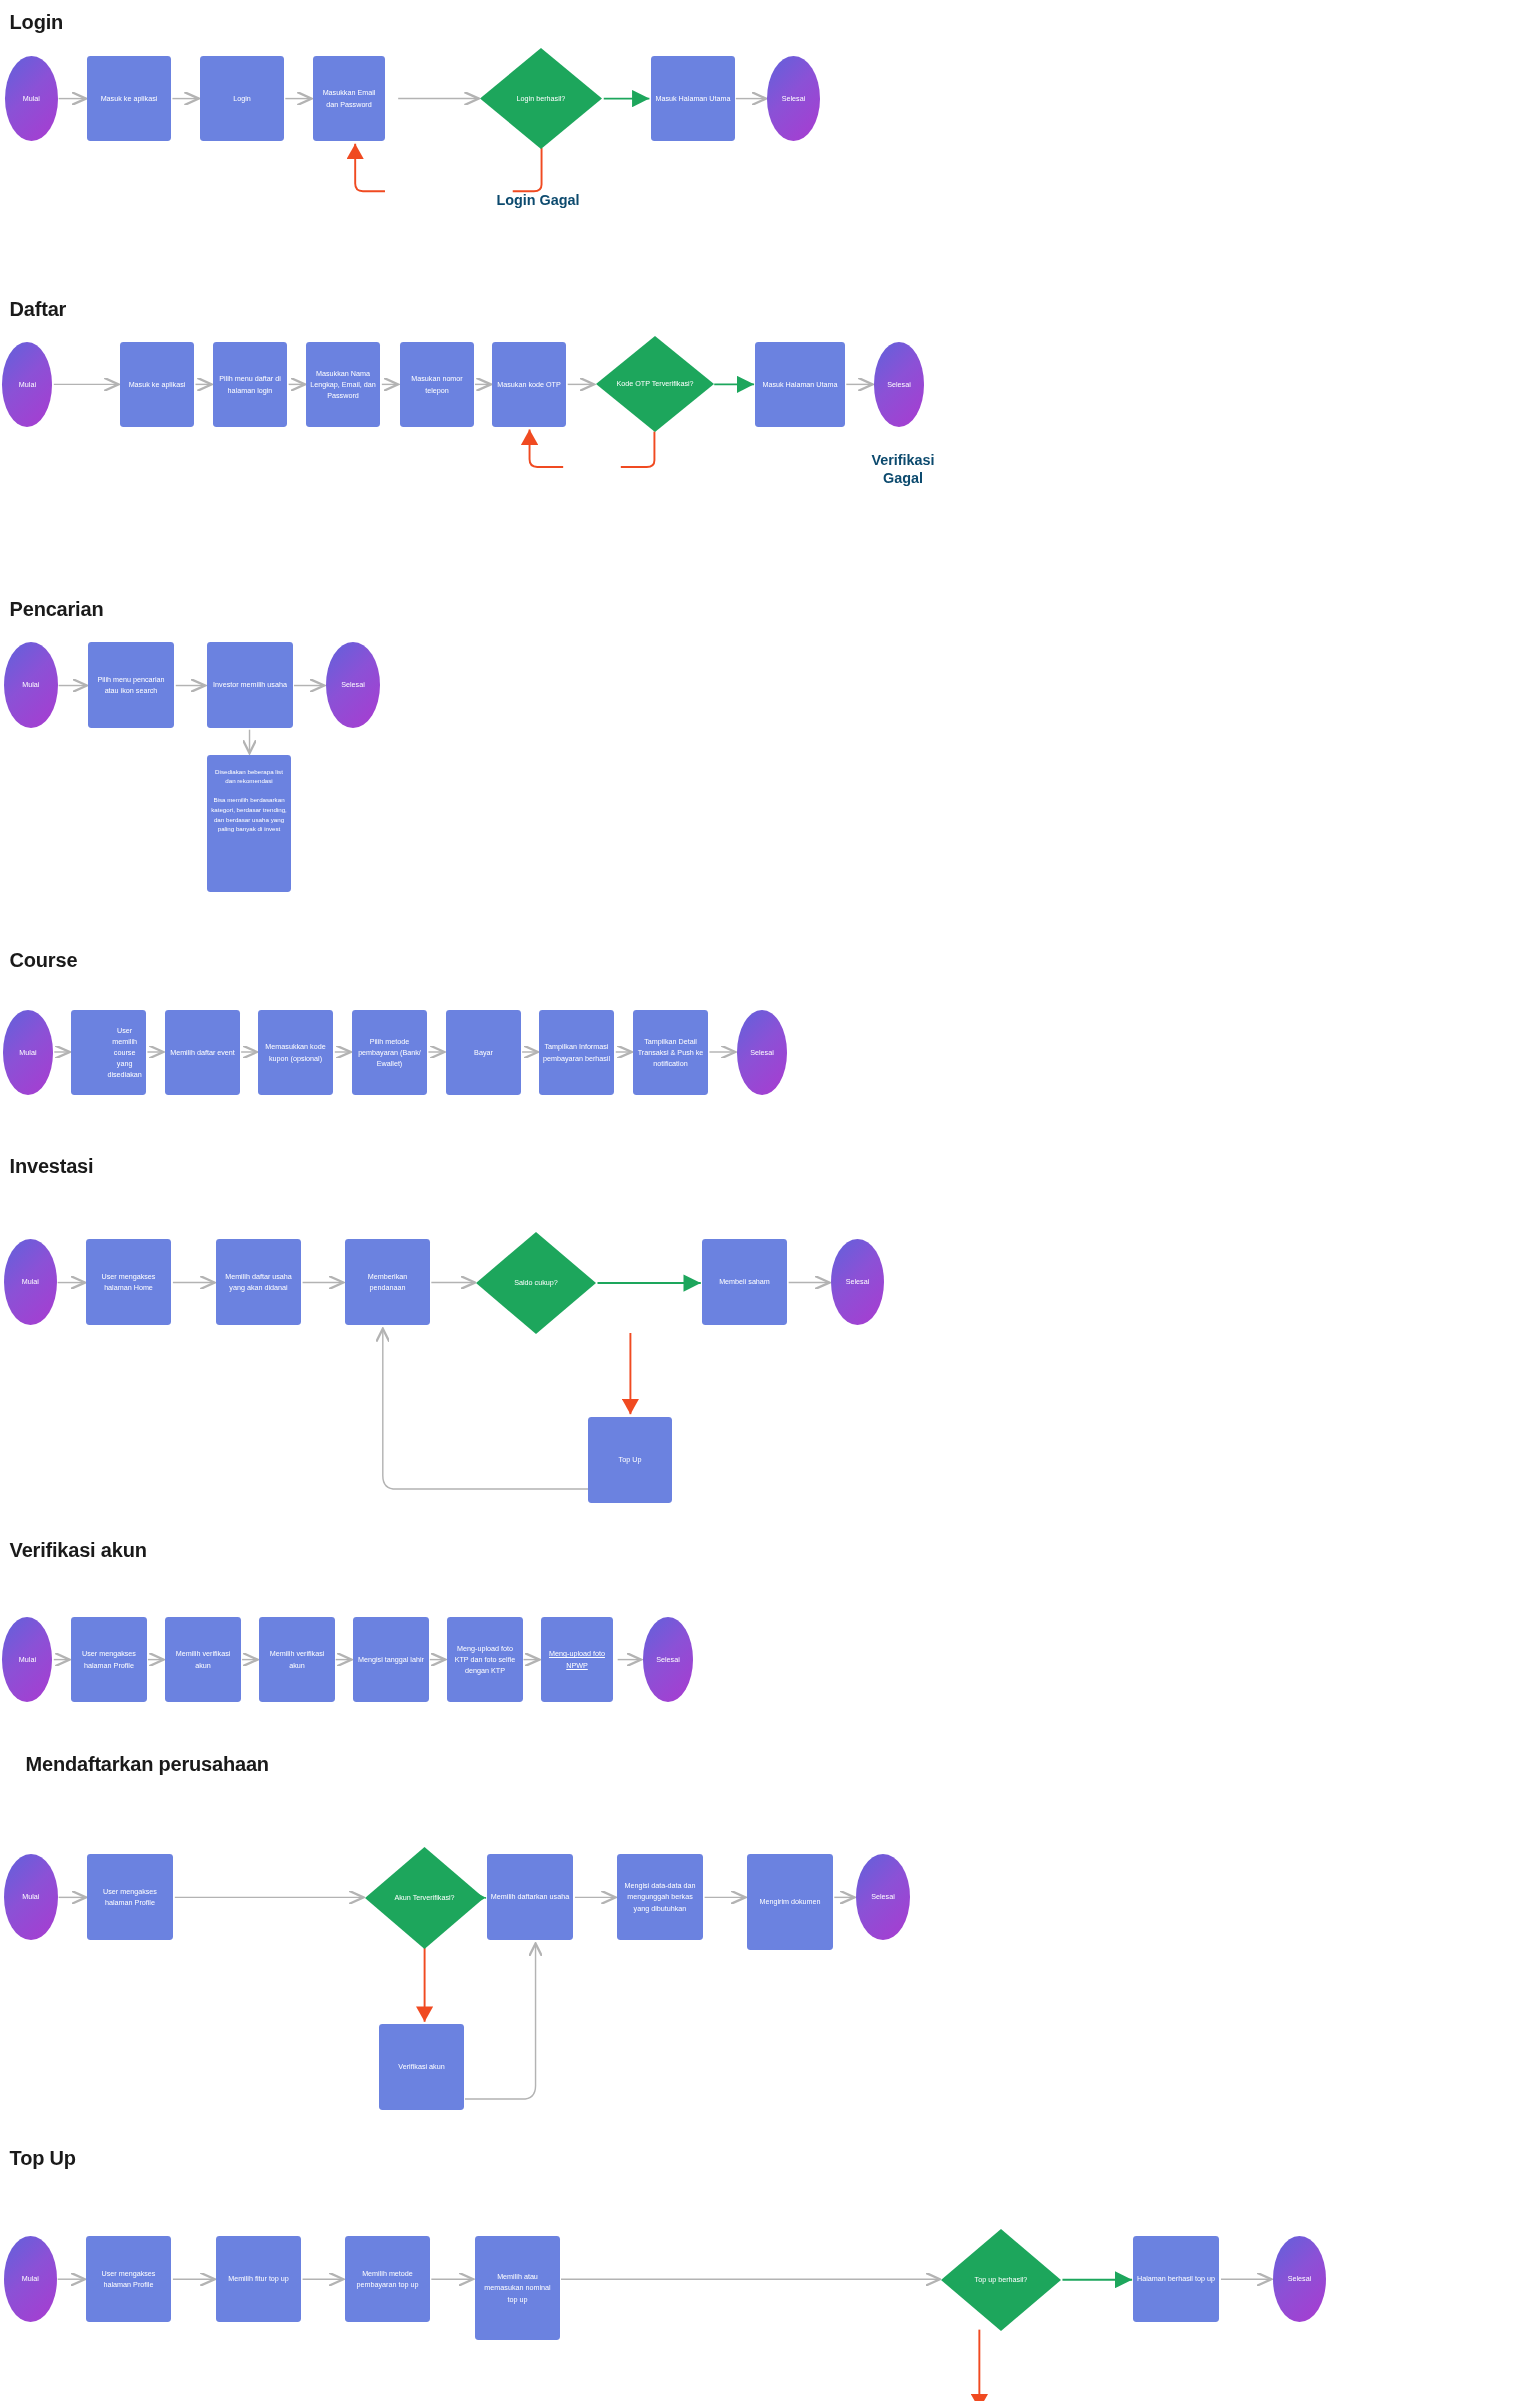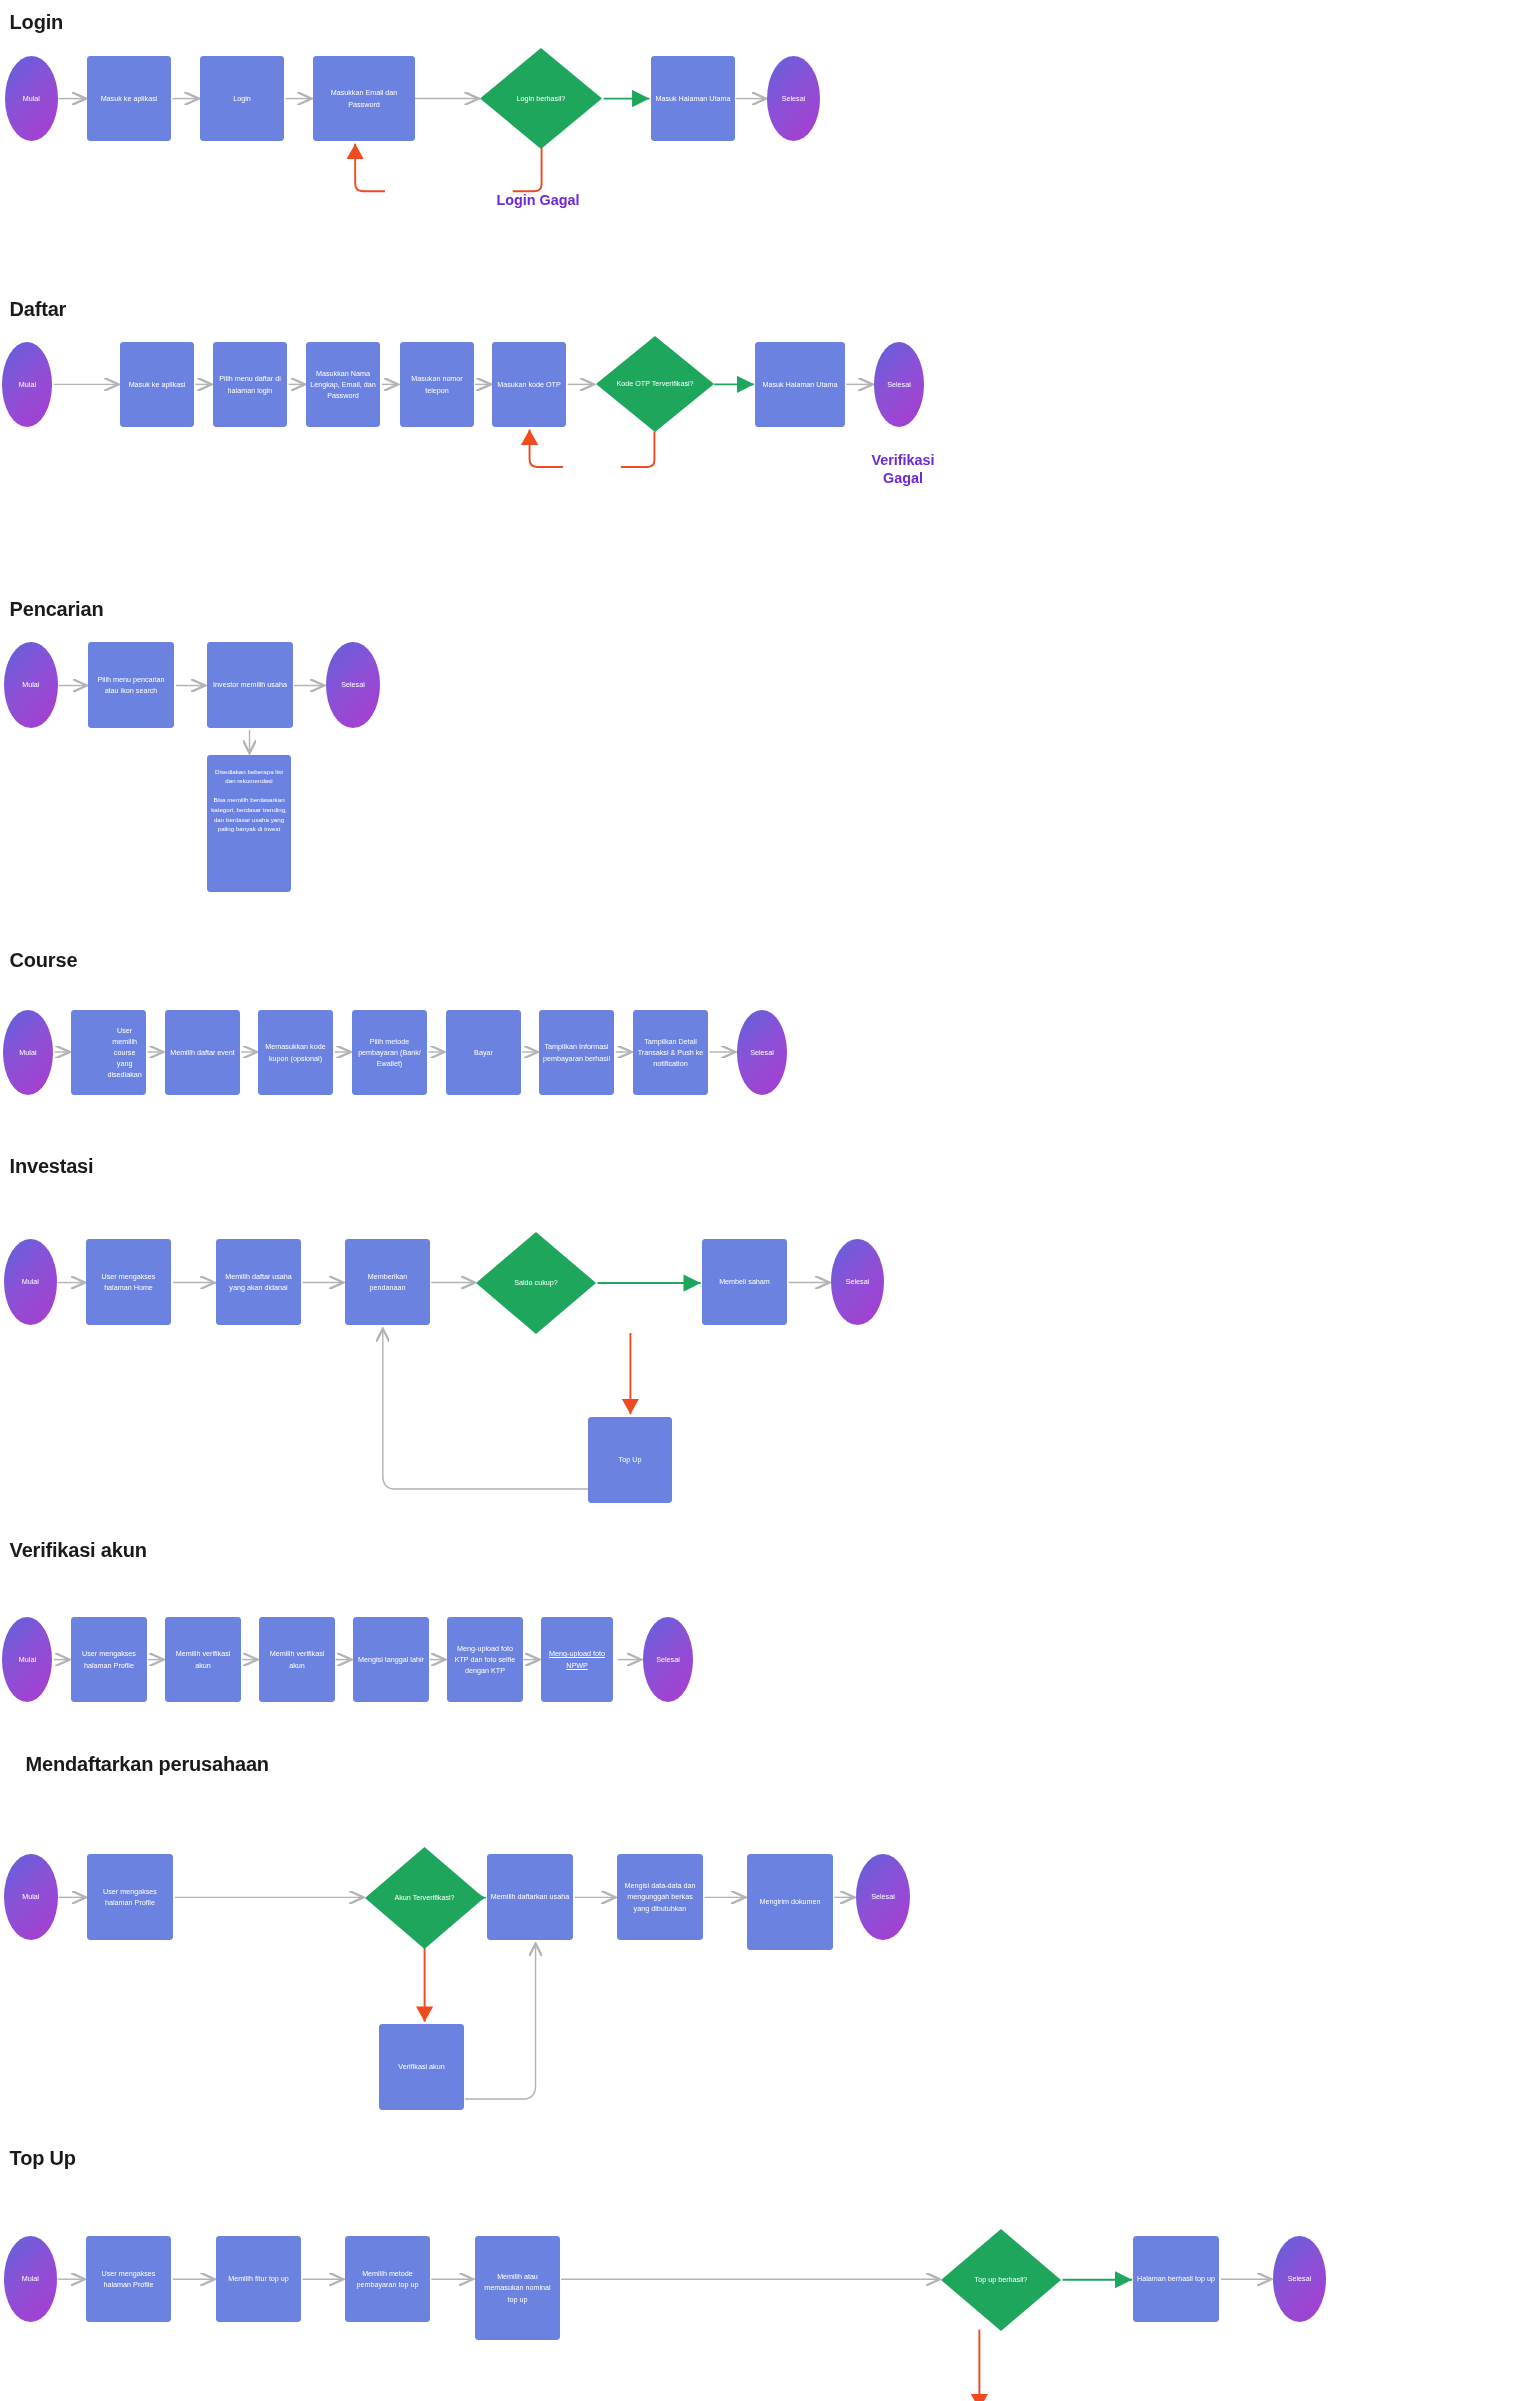--- a/index.html
+++ b/index.html
@@ -66,21 +66,21 @@
   .node .nlabel { position: relative; z-index: 2; white-space: pre-line; }
 
   
   .conn { position: absolute; }
 
   .edge-label {
     position: absolute;
     font-family: "Liberation Sans", sans-serif;
     font-weight: bold;
     font-size: 14.4px;
-    color: #6d28d9;
+    color: #0c4a6e;
     text-align: center;
     white-space: pre-line;
     line-height: 1.25;
   }
 </style>
 </head>
 <body>
 
 <div id="canvas">
 
@@ -176,21 +176,21 @@
 
   <div class="node terminal" style="left:4.8px;top:56px;width:53px;height:85px;">
     <span class="nlabel">Mulai</span>
     </div>
   <div class="node process" style="left:87px;top:56px;width:84px;height:85px;">
     <span class="nlabel">Masuk ke aplikasi</span>
     </div>
   <div class="node process" style="left:200px;top:56px;width:84px;height:85px;">
     <span class="nlabel">Login</span>
     </div>
-  <div class="node process" style="left:313px;top:56px;width:102px;height:85px;">
+  <div class="node process" style="left:313px;top:56px;width:72px;height:85px;">
     <span class="nlabel">Masukkan Email dan Password</span>
     </div>
   <div class="node decision" style="left:480px;top:48px;width:122px;height:101px;">
     <div class="dia-shape"></div>
     <span class="nlabel dia-label">Login berhasil?</span>
     </div>
   <div class="node process" style="left:651px;top:56px;width:84px;height:85px;">
     <span class="nlabel">Masuk Halaman Utama</span>
     </div>
   <div class="node terminal" style="left:767px;top:56px;width:53px;height:85px;">

